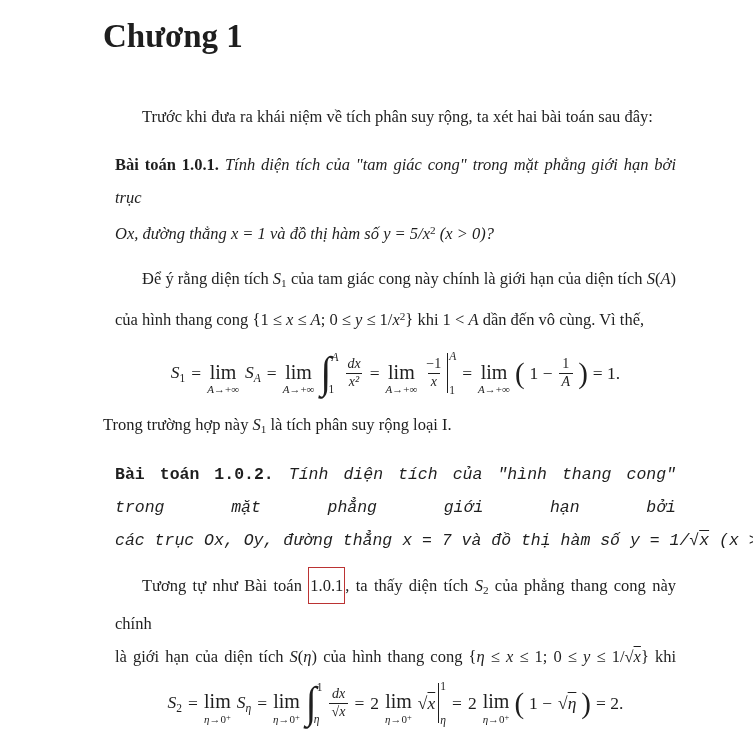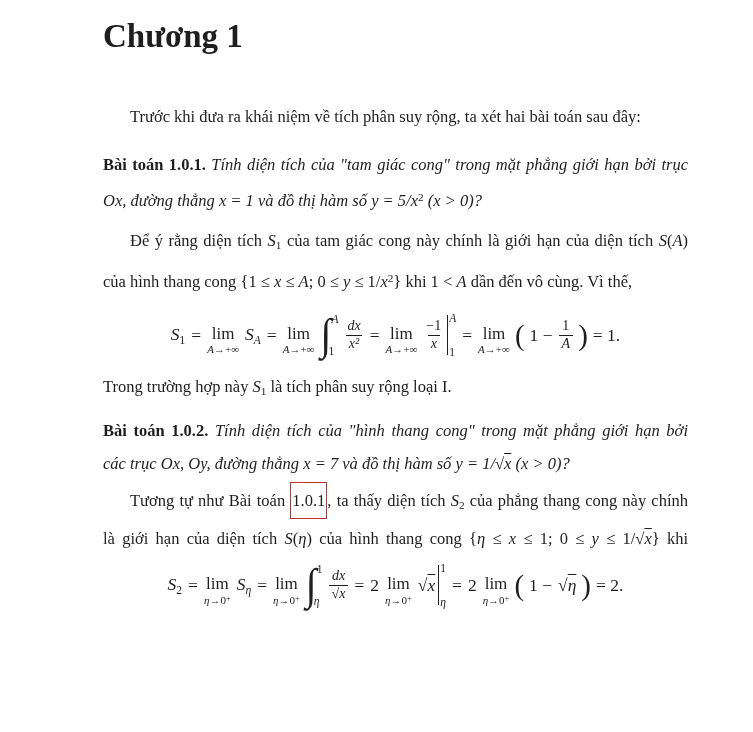--- a/index.html
+++ b/index.html
@@ -8,30 +8,30 @@
   body {
     width:753px; height:732px; overflow:hidden;
     background:var(--background); color:var(--text);
     font-family:"Liberation Serif","DejaVu Serif",serif;
   }
   .page { padding:16px 65px 0 103px; width:753px; }
 
   .chapter-label { font-size:33px; font-weight:700; line-height:40px; margin:0 0 44px 0; }
   .chapter-title { font-size:41px; font-weight:700; line-height:48px; margin:0 0 50px 0; }
 
-  .para { font-size:16.5px; margin:0; }
+  .para { font-size:16.5px; margin:12px; }
   .line { line-height:33px; min-height:33px; white-space:nowrap; }
   .line.j { white-space:normal; text-align:justify; text-align-last:justify; }
   .indent .line:first-child { text-indent:27px; }
 
   .mb-intro { margin-bottom:15px; }
   .mb-prob1 { margin-bottom:7px; }
   .mb-para2 { margin-bottom:0; }
   .mb-note1 { margin:2px 0 6px 0; }
-  .mb-prob2 { margin-bottom:4px; }
+  .mb-prob2 { margin-bottom:4px;font-family:Liberation Mono, monospace; }
   .mb-para3 { margin-bottom:0; }
 
   
   .seg-n { font-style:normal; }
   .seg-i { font-style:italic; }
   .seg-b { font-weight:700; }
   .seg-sub { font-size:68%; vertical-align:-3px; }
   .seg-sup { font-size:68%; vertical-align:5px; }
   .seg-ref { border:1px solid var(--link-box); padding:8px 1px; }
   .seg-rad { font-style:normal; }
@@ -40,21 +40,21 @@
   
   .formula {
     display:flex; justify-content:center; align-items:center;
     gap:6px; font-size:17.5px; margin:8px 0 6px 0; height:58px;
   }
   .formula2 { height:52px; margin:4px 0 2px 0; }
   .mi { font-style:italic; }
   .mgroup { display:inline-block; }
   .fsub { font-size:11.5px; vertical-align:-4px; }
   .lim { display:inline-flex; flex-direction:column; align-items:center; line-height:1; transform:translateY(5px); }
-  .lim-top { font-size:17px; }
+  .lim-top { font-size:20px; }
   .lim-bot { font-size:11px; margin-top:2px; }
   .lim-sup { font-size:8.5px; vertical-align:3px; }
   .int-wrap { display:inline-flex; align-items:center; }
   .int-sign { font-size:40px; line-height:0.95; transform:scaleY(1.1); }
   .int-scripts { display:inline-flex; flex-direction:column; justify-content:space-between; height:44px; font-size:11.5px; }
   .int-scripts > :first-child { align-self:flex-end; }
   .int-scripts > :last-child { align-self:flex-start; margin-left:-3px; }
   .frac { display:inline-flex; flex-direction:column; align-items:center; line-height:1.2; font-size:14px; }
   .fnum { padding:0 3px; }
   .fden { padding:0 3px; border-top:1.3px solid currentColor; }

